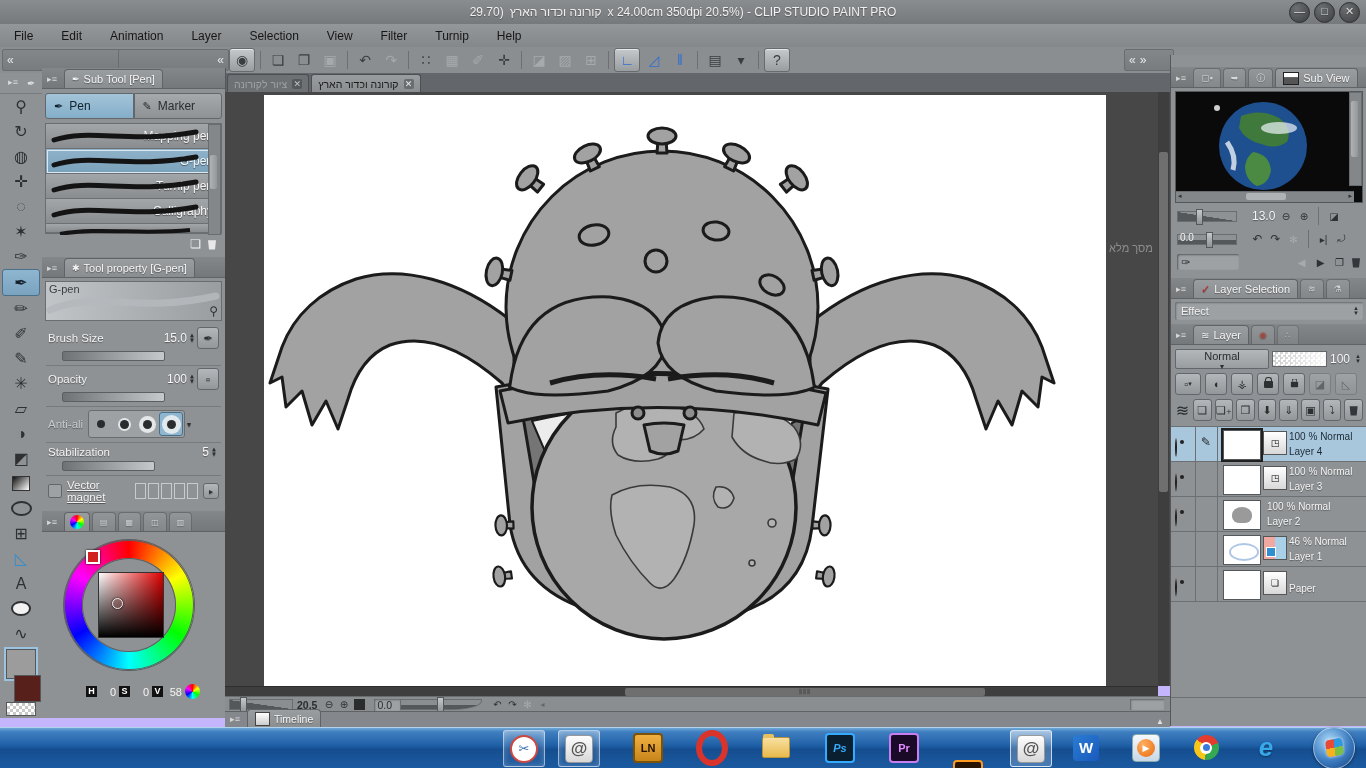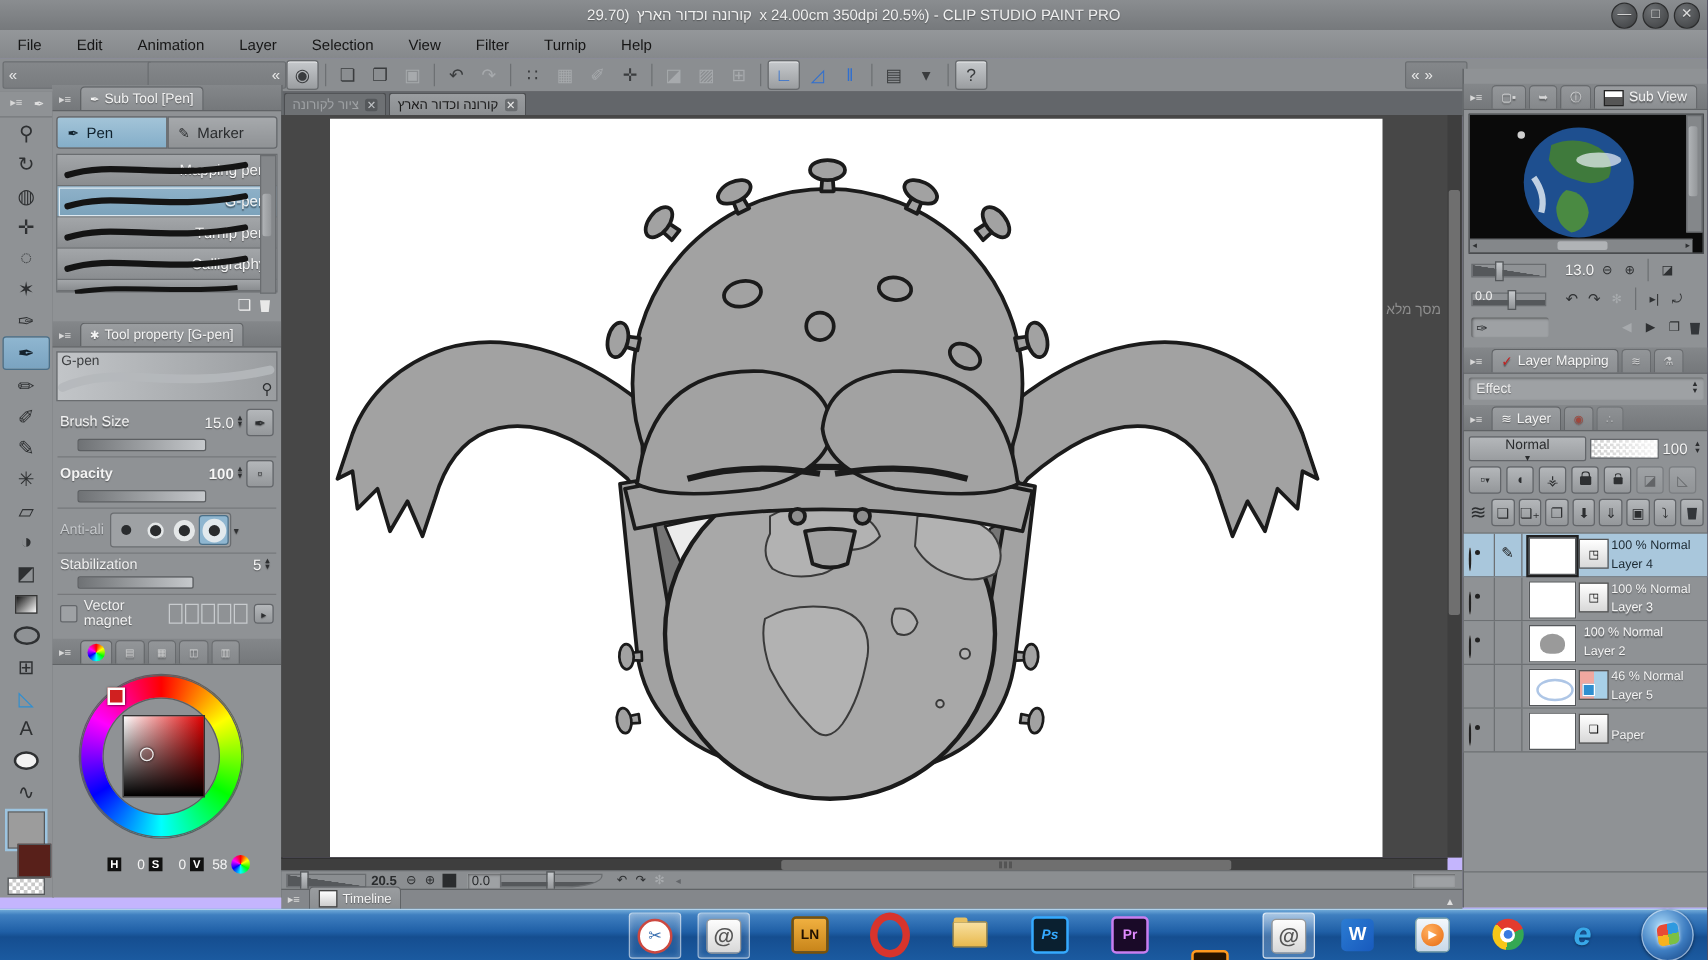--- a/index.html
+++ b/index.html
@@ -353,21 +353,21 @@
       <span class="valtxt">15.0</span>
       <span class="stepper">
           <span>▲</span>
           <span>▼</span>
         </span>
       <span class="sqbtn">✒</span>
     </div>
     <div class="slidebar" style="margin:2px 60px 4px 20px;"></div>
     <div style="border-top:1px solid #77797c;margin:2px 4px;"></div>
 
-    <div class="propline row" style="margin:2px 6px 0;font-weight:bold;">
+    <div class="propline row" style="margin:2px 6px 0;">
       <span style="flex:1;">Opacity</span>
       <span class="valtxt">100</span>
       <span class="stepper">
           <span>▲</span>
           <span>▼</span>
         </span>
       <span class="sqbtn">▫</span>
     </div>
     <div class="slidebar" style="margin:2px 60px 4px 20px;"></div>
     <div style="border-top:1px solid #77797c;margin:2px 4px;"></div>
@@ -398,21 +398,21 @@
       <span class="stepper">
           <span>▲</span>
           <span>▼</span>
         </span>
     </div>
     <div class="slidebar" style="margin:2px 70px 4px 20px;"></div>
     <div style="border-top:1px solid #77797c;margin:2px 4px;"></div>
 
     <div class="propline row" style="margin:3px 6px 0;gap:5px;">
       <span style="width:12px;height:12px;background:#9ea1a4;border:1px solid #63666a;border-radius:2px;"></span>
-      <span style="flex:1;">Vector magnet</span>
+      <span style="flex:1;text-decoration:underline;">Vector magnet</span>
       <span class="row" style="gap:2px;">
         <i style="width:9px;height:14px;border:1px solid #c8cbce;"></i>
           <i style="width:9px;height:14px;border:1px solid #c8cbce;"></i>
           <i style="width:9px;height:14px;border:1px solid #c8cbce;"></i>
           <i style="width:9px;height:14px;border:1px solid #c8cbce;"></i>
           <i style="width:9px;height:14px;border:1px solid #c8cbce;"></i>
       </span>
       <span class="sqbtn" style="width:14px;height:14px;font-size:8px;">▸</span>
     </div>
 
@@ -645,21 +645,21 @@
       <span class="sbtn" style="color:#a7aaad;">◀</span>
       <span class="sbtn">▶</span>
       <span class="sbtn">❐</span>
       <span class="trashic"></span>
     </div>
 
     <div class="phead" style="margin-top:8px;">
       <span class="pmenu">▸≡</span>
       <div class="ptab">
         <span style="color:#c02020;font-weight:bold;">✓</span>
-        <span>Layer Mapping</span>
+        <span>Layer Selection</span>
       </div>
       <div class="ptab" style="opacity:.7;">
           <span style="font-size:9px;">≋</span>
         </div>
       <div class="ptab" style="opacity:.7;">
           <span style="font-size:9px;">⚗</span>
         </div>
     </div>
     <div class="row" style="margin:3px 4px;height:18px;background:#9ea1a4;box-shadow:inset 1px 1px 2px rgba(0,0,0,.35);border-radius:2px;padding:0 2px 0 6px;">
       <span style="flex:1;font-size:11px;color:#f2f2f2;text-shadow:0 1px 1px rgba(0,0,0,.4);">Effect</span>
@@ -766,21 +766,21 @@
           <span style="position:absolute;left:24px;top:0;height:100%;border-left:1px solid #6d7073;"></span>
           <span style="position:absolute;left:46px;top:0;height:100%;border-left:1px solid #6d7073;"></span>
           <div class="lthumb checker">
             <div style="position:absolute;left:5px;top:7px;width:26px;height:14px;border-radius:50%;border:2px solid #9ab8e0;opacity:.8;"></div>
           </div>
           <span class="badge" style="background: linear-gradient(90deg, rgb(240, 168, 160) 50%, rgb(168, 208, 232) 50%);">
             <span style="position:absolute;left:2px;bottom:2px;width:8px;height:8px;background:#2f8fd0;border:1px solid #fff;"></span>
           </span>
           <div class="linfo">
             <div>46 % Normal</div>
-            <div>Layer 5</div>
+            <div>Layer 1</div>
           </div>
         </div>
         <div class="lrow">
           <span style="position: absolute; left: 4px; top: 12px;"><span class="eyeic"></span></span>
           <span style="position: absolute; left: 30px; top: 8px; font-size: 12px; color: rgb(28, 28, 28);"></span>
           <span style="position:absolute;left:24px;top:0;height:100%;border-left:1px solid #6d7073;"></span>
           <span style="position:absolute;left:46px;top:0;height:100%;border-left:1px solid #6d7073;"></span>
           <div class="lthumb"></div>
           <span class="badge">❏</span>
           <div class="linfo" style="top: 14px;">

